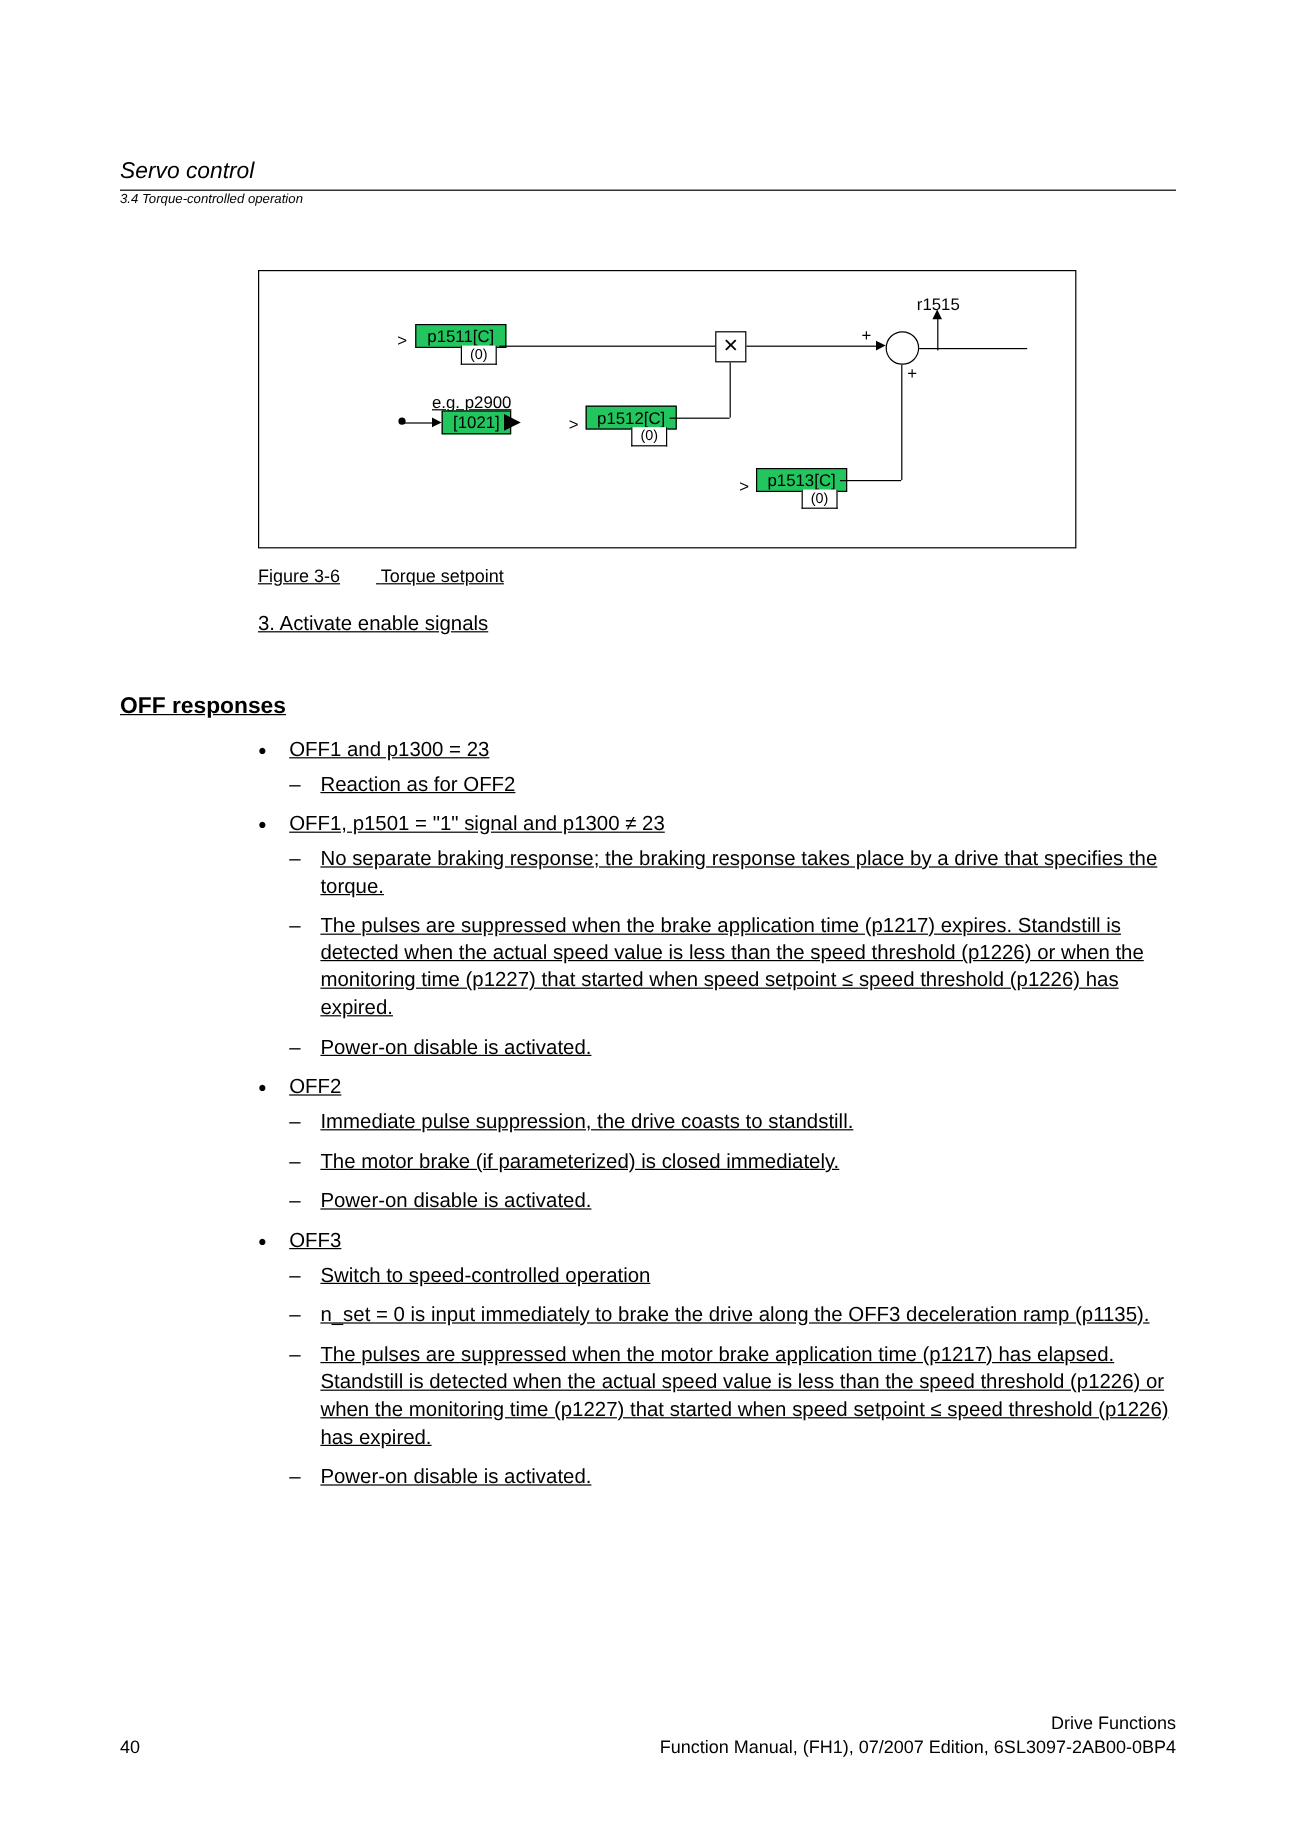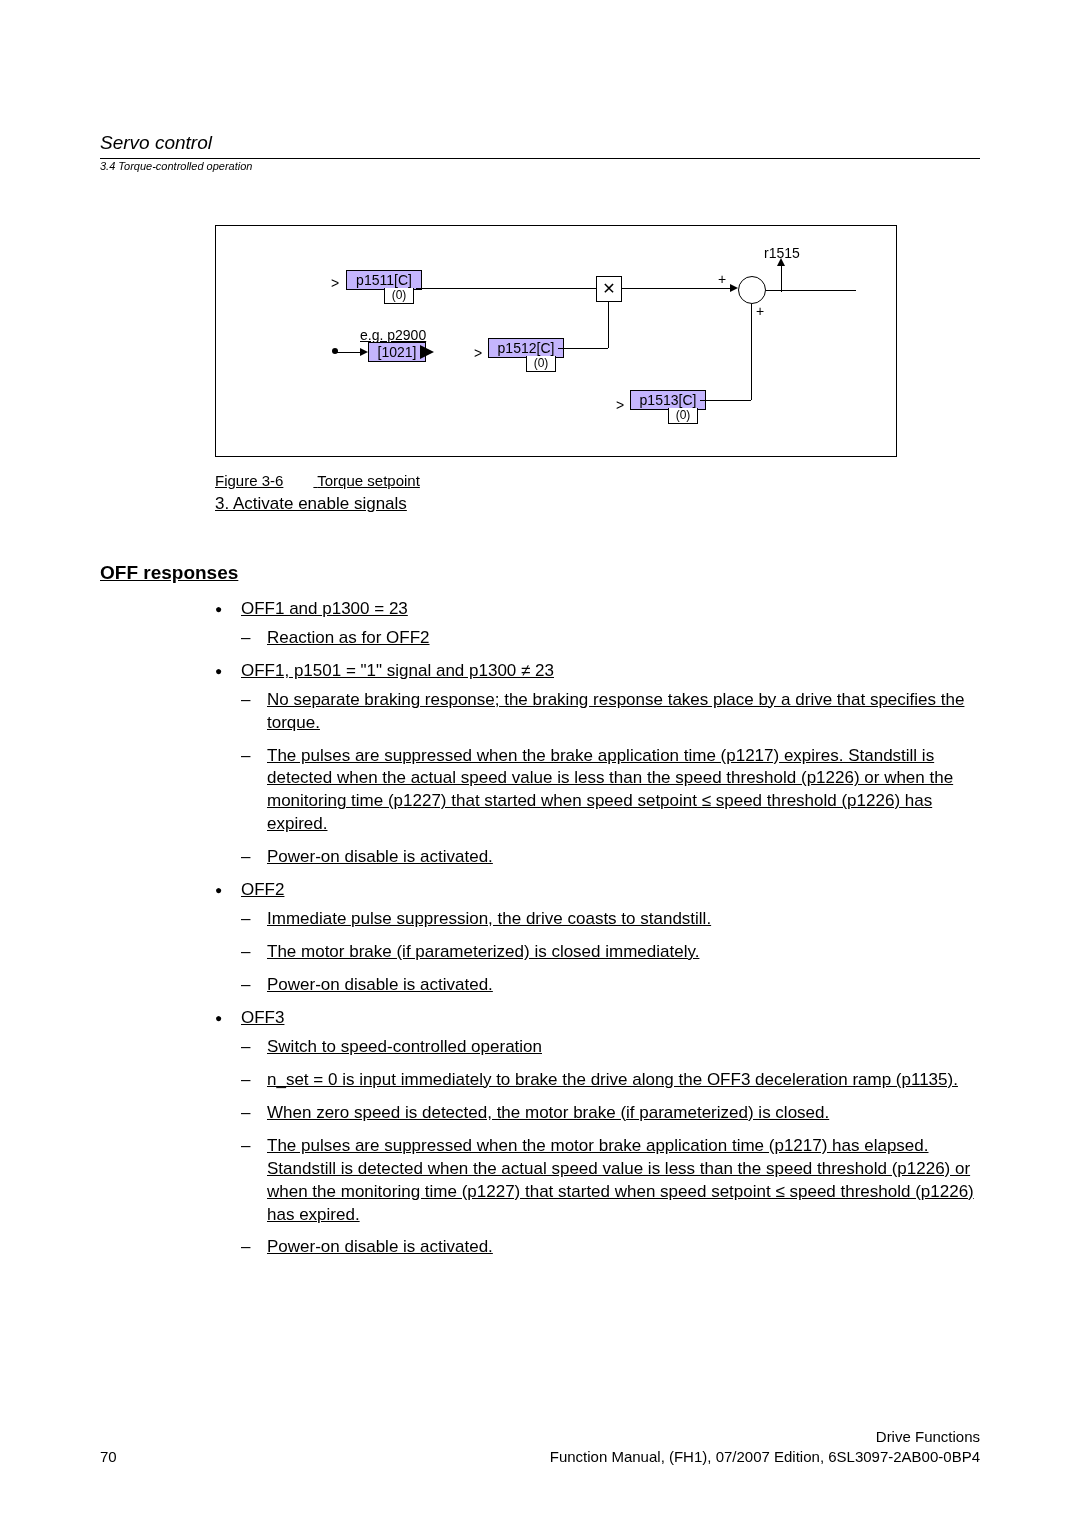--- a/index.html
+++ b/index.html
@@ -60,21 +60,21 @@
     margin-left: 115px;
     margin-top: 14px;
     font-size: 15px;
   }
   .fig-caption .figlabel {
     margin-right: 30px;
     margin-top: 11px;
   }
   .step {
     margin-left: 115px;
-    margin-top: 2px;
+    margin-top: 18px;
     font-size: 17px;
   }
   .section-heading {
     font-weight: bold;
     font-size: 19px;
     margin-top: 44px;
     margin-bottom: 12px;
   }
   ul.level1 {
     list-style: none;
@@ -128,21 +128,21 @@
     bottom: 0;
     text-align: right;
   }
 
   
   .dg-block {
     position: absolute;
     border: 1px solid #000;
     font-size: 14px;
     text-align: center;
-    background: #c4b5fd;
+    background: #22c55e;
     padding: 0 4px;
     line-height: 18px;
     height: 18px;
   }
   .dg-sub {
     position: absolute;
     border: 1px solid #000;
     border-top: none;
     font-size: 12px;
     text-align: center;
@@ -303,30 +303,29 @@
           <li>Immediate pulse suppression, the drive coasts to standstill.</li>
           <li>The motor brake (if parameterized) is closed immediately.</li>
           <li>Power-on disable is activated.</li>
         </ul>
       </li>
       <li>
         <span>OFF3</span>
         <ul class="level2">
           <li>Switch to speed-controlled operation</li>
           <li>n_set = 0 is input immediately to brake the drive along the OFF3 deceleration ramp (p1135).</li>
-          <li>When zero speed is detected, the motor brake (if parameterized) is closed.</li>
           <li>The pulses are suppressed when the motor brake application time (p1217) has elapsed. Standstill is detected when the actual speed value is less than the speed threshold (p1226) or when the monitoring time (p1227) that started when speed setpoint ≤ speed threshold (p1226) has expired.</li>
           <li>Power-on disable is activated.</li>
         </ul>
       </li>
     </ul>
 
   </div>
 
   <div class="footer">
-    <div class="footer-left">70</div>
+    <div class="footer-left">40</div>
     <div class="footer-right">
       <div>Drive Functions</div>
       <div>Function Manual, (FH1), 07/2007 Edition, 6SL3097-2AB00-0BP4</div>
     </div>
   </div>
 
 </div>
 
 </body></html>

